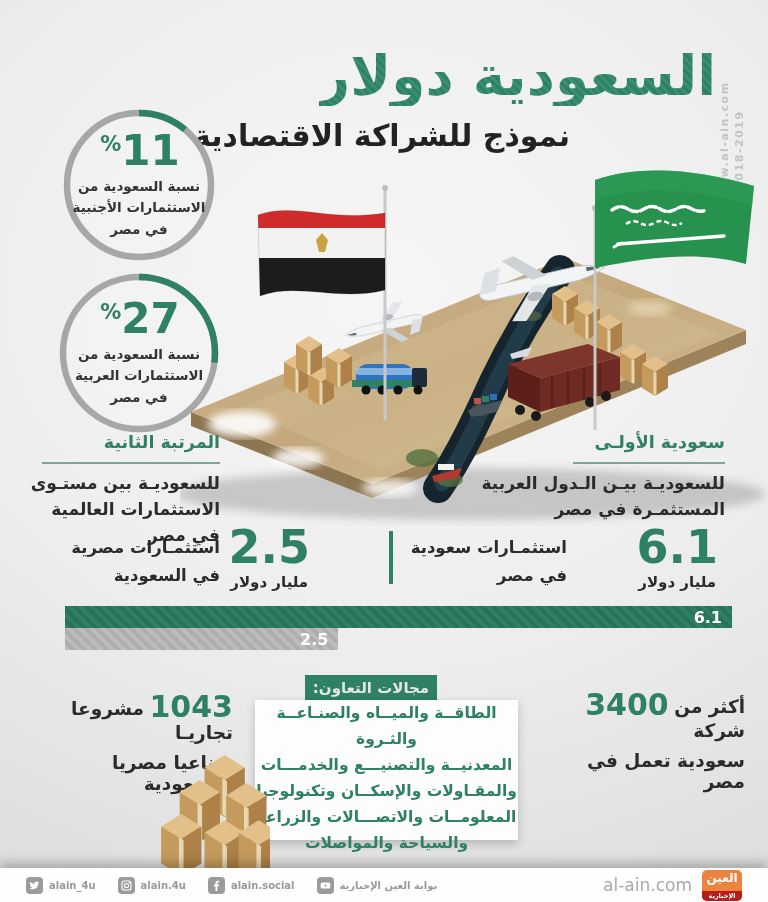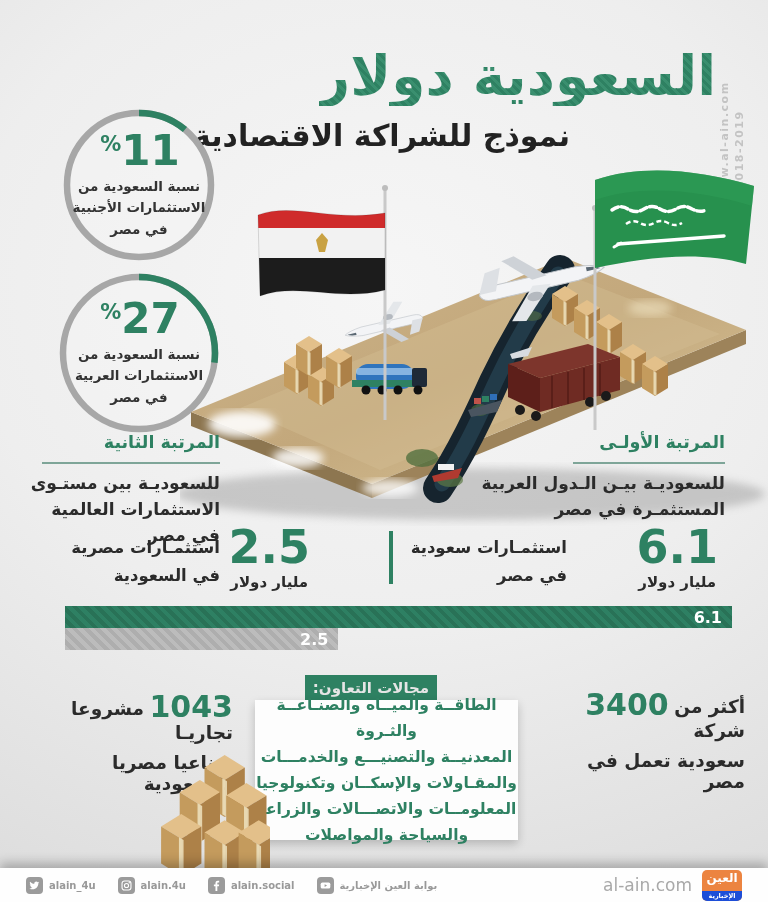--- a/index.html
+++ b/index.html
@@ -41,40 +41,40 @@
   
   .bar-track{position:absolute;left:65px;top:606px;width:667px;}
   .bar{height:22px;display:flex;align-items:center;justify-content:flex-end;
     box-sizing:border-box;padding-right:10px;color:#fff;font-weight:bold;font-size:16px;}
   .bar-saudi{background:repeating-linear-gradient(45deg,#2e8063 0 4px,#297257 4px 8px);}
   .bar-egypt{background:repeating-linear-gradient(45deg,#bcbcbc 0 4px,#aeaeae 4px 8px);}
   
   .coop-badge{position:absolute;left:305px;top:675px;width:132px;height:25px;background:#2e8162;
     color:#e5e5e5;font-size:15px;font-weight:bold;display:flex;align-items:center;justify-content:center;}
   .coop-card{position:absolute;left:255px;top:700px;width:263px;height:140px;background:#fdfdfd;
-    box-shadow:0 4px 9px rgba(0,0,0,.2);display:flex;flex-direction:column;justify-content:center;}
+    box-shadow:0 4px 9px rgba(0,0,0,.2);display:flex;flex-direction:column;justify-content:flex-start;}
   .coop-line{color:#2e8162;font-size:15.5px;font-weight:bold;text-align:center;line-height:26px;}
   
   .bottom-block{position:absolute;text-align:right;font-weight:bold;color:#2b2b2b;}
   .bottom-block .n{color:#2e8162;font-size:30px;font-weight:bold;line-height:1;vertical-align:-2px;}
   .bottom-block .t{font-size:18.5px;}
   .bottom-block .line2{font-size:18.5px;margin-top:9px;}
   
   .footer{position:absolute;left:0;bottom:0;width:768px;height:34px;background:#fefefe;
     box-shadow:0 -5px 11px rgba(0,0,0,.25);display:flex;align-items:center;padding:0 26px;
     box-sizing:border-box;direction:ltr;}
   .social{display:flex;align-items:center;margin-right:22px;text-align:right;}
   .s-icon{width:17px;height:17px;border-radius:4px;background:#9b9b9b;display:flex;
     align-items:center;justify-content:center;margin-right:6px;}
   .s-label{font-size:10px;color:#999;font-weight:bold;}
   .site{margin-left:auto;font-size:17px;color:#a9a9a9;margin-right:10px;}
   .logo{width:40px;height:31px;border-radius:5px;background:#ec8440;position:relative;overflow:hidden;flex:0 0 auto;}
   .logo .l1{position:absolute;top:1px;left:0;right:0;text-align:center;color:#fff;
     font-size:12px;font-weight:bold;}
-  .logo .l2{position:absolute;bottom:0;left:0;width:100%;height:10px;background:#1d4ed8;
+  .logo .l2{position:absolute;bottom:0;left:0;width:100%;height:10px;background:#b91c1c;
     color:#fff;font-size:6.5px;text-align:center;line-height:10px;font-weight:bold;}
 </style>
 </head>
 <body>
 
 <div class="stage">
 
   <div class="watermark">
     <div>© www.al-ain.com</div>
       <div>2018-2019</div>
@@ -241,21 +241,21 @@
       <path d="M415,22 C462,6 520,12 574,28 L566,106 C518,92 462,100 415,110 Z" fill="#27914e"></path>
       <path d="M415,22 C462,6 520,12 574,28 L572,48 C520,32 462,26 415,42 Z" fill="#2f9c57" opacity="0.6"></path>
       <path d="M432,52 q8,-6 16,-1 q8,5 16,0 q8,-5 16,0 q8,5 16,0 q8,-5 16,0 q8,4 14,1" stroke="#fff" stroke-width="3.5" fill="none" stroke-linecap="round" stroke-dasharray="7 3"></path>
       <path d="M446,66 q7,-5 14,-1 q7,4 14,0 q7,-4 14,0 q7,4 14,0" stroke="#fff" stroke-width="2.5" fill="none" stroke-dasharray="5 3"></path>
       <path d="M438,86 L544,78" stroke="#fff" stroke-width="3.5" stroke-linecap="round"></path>
       <path d="M434,89 l7,-4" stroke="#fff" stroke-width="3" stroke-linecap="round"></path>
     </g>
   </svg>
 
   <div class="rank rtl" style="right:43px;top:432px;width:248px;">
-    <div class="rank-title">المرتبة الأولـى</div>
+    <div class="rank-title">سعودية الأولـى</div>
     <div class="rule" style="width:152px;"></div>
     <div class="rank-line">للسعوديـة بيـن الـدول العربية</div>
     <div class="rank-line">المستثمـرة في مصر</div>
   </div>
 
   <div class="rank rtl" style="left:28px;top:432px;width:192px;">
     <div class="rank-title">المرتبة الثانية</div>
     <div class="rule" style="width:178px;"></div>
     <div class="rank-line">للسعوديـة بين مستـوى</div>
     <div class="rank-line">الاستثمارات العالمية في مصر</div>

